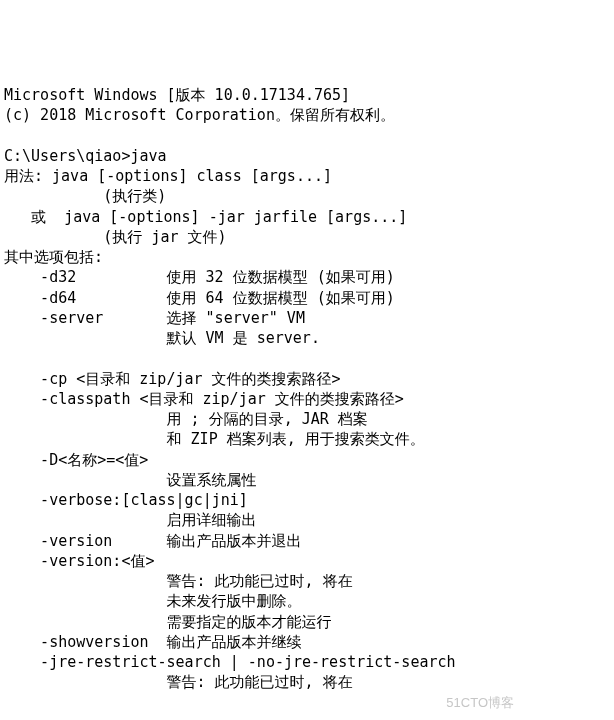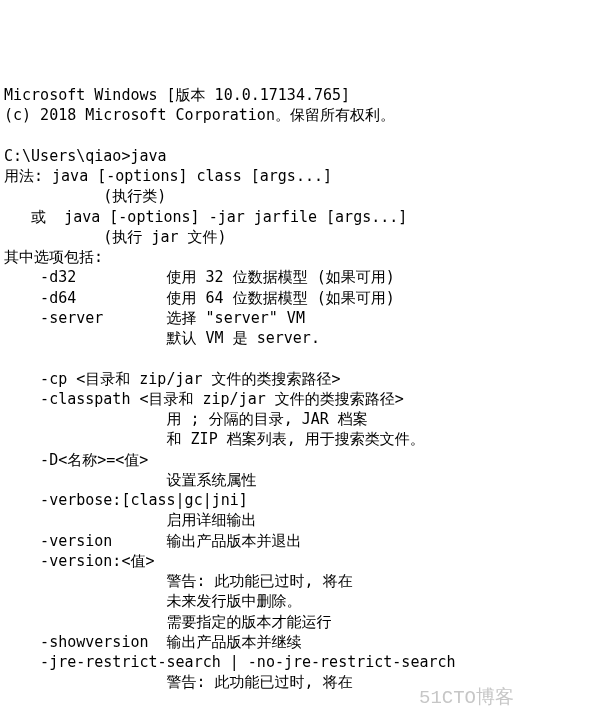--- a/index.html
+++ b/index.html
@@ -11,23 +11,23 @@
       line-height: 1.35;
       color: #000000;
       white-space: pre;
       width: 614px;
       box-sizing: border-box;
     }
     .watermark {
       position: absolute;
       bottom: 8px;
       right: 100px;
-      font-size: 19px;
+      font-size: 13px;
       color: rgba(160,160,160,0.6);
-      font-family: Liberation Mono, monospace;
+      font-family: Liberation Sans, sans-serif;
       pointer-events: none;
     }
   </style>
 </head>
 <body>
 
 
 
 <div id="terminal">Microsoft Windows [版本 10.0.17134.765]
 (c) 2018 Microsoft Corporation。保留所有权利。

